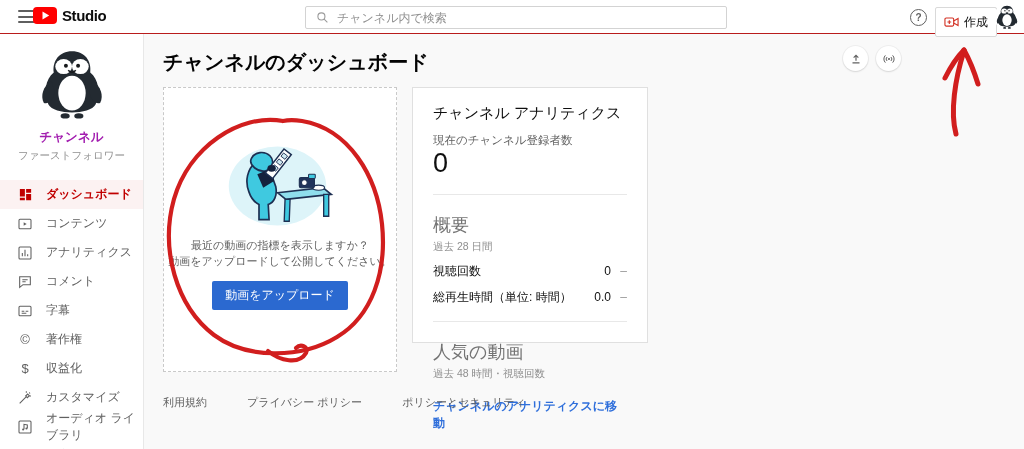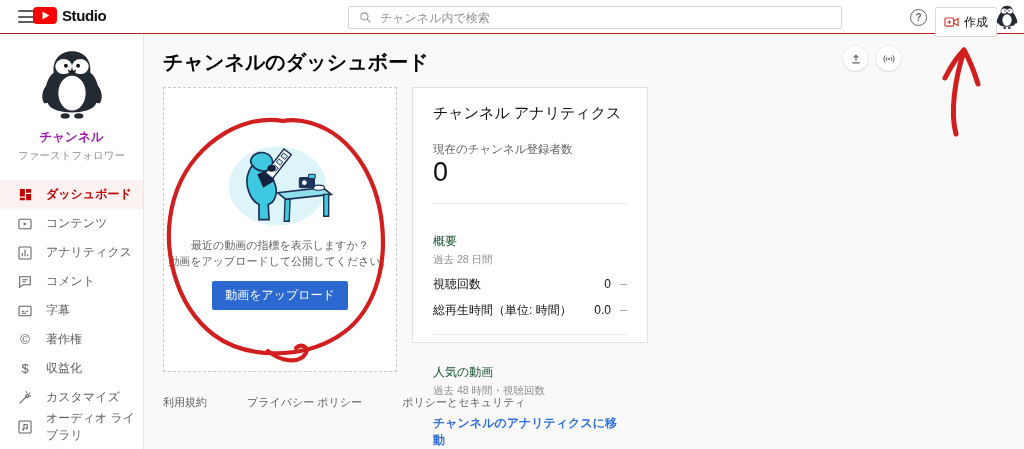--- a/index.html
+++ b/index.html
@@ -5,21 +5,21 @@
   * { margin:0; padding:0; box-sizing:border-box; }
   html,body { width:1024px; height:449px; overflow:hidden; }
   body { font-family:"Liberation Sans","DejaVu Sans",sans-serif; background:#fff; position:relative; color:#0f0f0f; }
 
   
   .topbar { position:absolute; top:0; left:0; right:0; height:34px; background:#fff; border-bottom:1px solid #b91c1c; z-index:10; }
   .hamburger { position:absolute; left:18px; top:9px; width:18px; height:15px; background:none; border:none; cursor:pointer; display:flex; flex-direction:column; justify-content:space-between; padding:1px 0; }
   .hamburger span { display:block; height:2px; background:#5f5f5f; border-radius:1px; }
   .logo { position:absolute; left:33px; top:7px; display:flex; align-items:center; gap:5px; cursor:pointer; }
   .logo-text { font-size:15px; font-weight:700; letter-spacing:-0.4px; color:#0c0c0c; }
-  .search { position:absolute; left:305px; top:6px; width:494px; height:23px; border:1px solid #d3d3d3; border-radius:2px; background:#fff; display:flex; align-items:center; padding:0 10px; gap:8px;margin-left:43px; }
+  .search { position:absolute; left:305px; top:6px; width:422px; height:23px; border:1px solid #d3d3d3; border-radius:2px; background:#fff; display:flex; align-items:center; padding:0 10px; gap:8px; }
   .search input { flex:1; border:none; outline:none; font-size:12px; font-family:inherit; color:#0f0f0f; background:transparent; }
   .search input::placeholder { color:#909090; }
   .help-btn { position:absolute; left:910px; top:9px; width:17px; height:17px; border:1.5px solid #606060; border-radius:50%; background:#fff; color:#606060; font-size:10px; font-weight:700; display:flex; align-items:center; justify-content:center; cursor:pointer; }
   .create-btn { position:absolute; left:935px; top:7px; height:30px; background:#fff; border:1px solid #d9d9d9; border-radius:2px; display:inline-flex; align-items:center; gap:5px; padding:0 8px; font-size:12px; font-family:inherit; color:#0f0f0f; cursor:pointer; }
   .avatar-small { position:absolute; left:994px; top:4px; width:26px; height:26px; border-radius:50%; overflow:hidden; cursor:pointer; }
 
   
   .sidebar { position:absolute; top:34px; left:0; width:144px; bottom:0; background:#fff; border-right:1px solid #e8e8e8; z-index:5; }
   .channel { padding-top:12px; text-align:center; }
   .channel-avatar { width:76px; height:76px; margin:0 auto; cursor:pointer; }
@@ -39,24 +39,24 @@
   .btn-upload { left:699px; top:12px; }
   .btn-live { left:732px; top:12px; }
 
   .upload-card { position:absolute; left:19px; top:53px; width:234px; height:285px; background:#fff; border:1px dashed #c9c9c9; display:flex; flex-direction:column; align-items:center; }
   .illus { margin-top:56px; width:112px; height:84px; }
   .hint { margin-top:9px; text-align:center; font-size:11px; line-height:16px; color:#606060; }
   .blue-btn { margin-top:12px; background:#2b69d0; color:#fff; border:none; border-radius:2px; padding:6px 13px; font-size:12px; font-family:inherit; cursor:pointer; }
 
   .analytics-card { position:absolute; left:268px; top:53px; width:236px; height:256px; background:#fff; border:1px solid #e0e0e0; padding:16px 20px; }
   .ac-title { font-size:15px; font-weight:400; color:#0f0f0f; }
-  .ac-sublabel { margin-top:19px; font-size:11.5px; color:#606060; }
+  .ac-sublabel { margin-top:10px; font-size:11.5px; color:#606060; }
   .ac-bignum { margin-top:1px; font-size:27px; font-weight:400; color:#0f0f0f; line-height:1.1; }
   .divider { border-top:1px solid #e8e8e8; margin-top:15px; }
-  .sec-title { margin-top:29px; font-size:12px; color:#14532d; }
+  .sec-title { margin-top:18px; font-size:18px; color:#737373; }
   .sec-period { margin-top:3px; font-size:10.5px; color:#8f8f8f; }
   .stat-row { margin-top:9px; display:flex; align-items:center; font-size:12px; color:#0f0f0f; }
   .stat-row .sl { flex:1; }
   .stat-row .sv { text-align:right; }
   .stat-row .st { width:16px; text-align:right; color:#9a9a9a; }
   .ac-link { margin-top:17px; font-size:12px; font-weight:700; color:#2f6fdb; cursor:pointer; display:inline-block; }
 
   .footer { position:absolute; left:19px; top:361px; display:flex; gap:40px; font-size:11px; color:#606060; }
   .footer span { cursor:pointer; }
 

